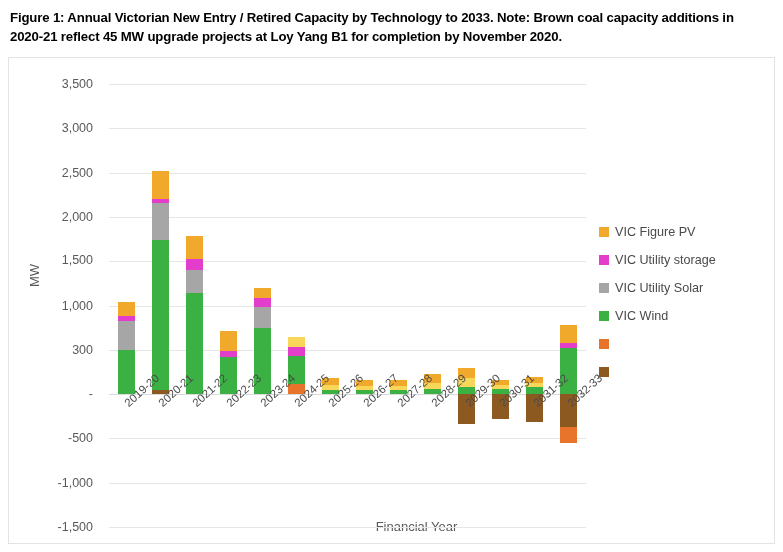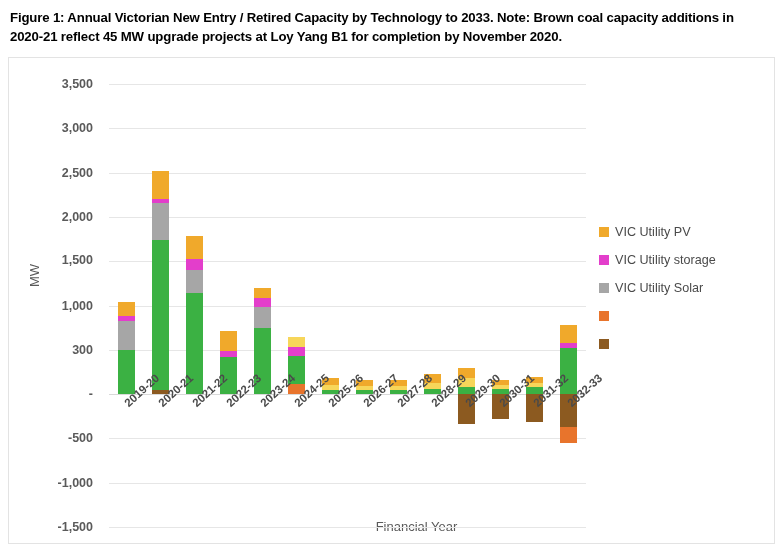--- a/index.html
+++ b/index.html
@@ -24,21 +24,21 @@
     position: absolute;
     left: 8px; top: 57px;
     width: 767px; height: 487px;
     border: 1px solid #e3e3e3;
     background: #ffffff;
   }
   
   #plot-area {
     position: absolute;
     left: 100px; top: 26px;
-    width: 477px; height: 443px; font-weight: bold;
+    width: 477px; height: 443px;
   }
   .gridline {
     position: absolute;
     left: 0; width: 100%;
     height: 1px;
     background: #e6e6e6;
   }
   .gridline.zero { background: #d9d9d9; }
   .ytick-label {
     position: absolute;
@@ -241,30 +241,34 @@
         <div class="xtick-label" style="left: 353.75px; top: 316.1px;">2029-30</div>
         <div class="xtick-label" style="left: 387.821px; top: 316.1px;">2030-31</div>
         <div class="xtick-label" style="left: 421.893px; top: 316.1px;">2031-32</div>
         <div class="xtick-label" style="left: 455.964px; top: 316.1px;">2032-33</div>
       </div>
   </div>
 
   <div id="legend">
       <div class="legend-item">
         <span class="legend-swatch" style="background: rgb(240, 169, 43);"></span>
-        <span class="legend-text">VIC Utility PV</span>
+        <span class="legend-text">VIC Figure PV</span>
       </div>
       <div class="legend-item">
         <span class="legend-swatch" style="background: rgb(227, 62, 203);"></span>
         <span class="legend-text">VIC Utility storage</span>
       </div>
       <div class="legend-item">
         <span class="legend-swatch" style="background: rgb(166, 166, 166);"></span>
         <span class="legend-text">VIC Utility Solar</span>
       </div>
       <div class="legend-item">
+        <span class="legend-swatch" style="background: rgb(59, 177, 67);"></span>
+        <span class="legend-text">VIC Wind</span>
+      </div>
+      <div class="legend-item">
         <span class="legend-swatch" style="background: rgb(232, 116, 44);"></span>
       </div>
       <div class="legend-item">
         <span class="legend-swatch" style="background: rgb(140, 90, 32);"></span>
       </div>
     </div>
 </div>
 
 </body></html>

